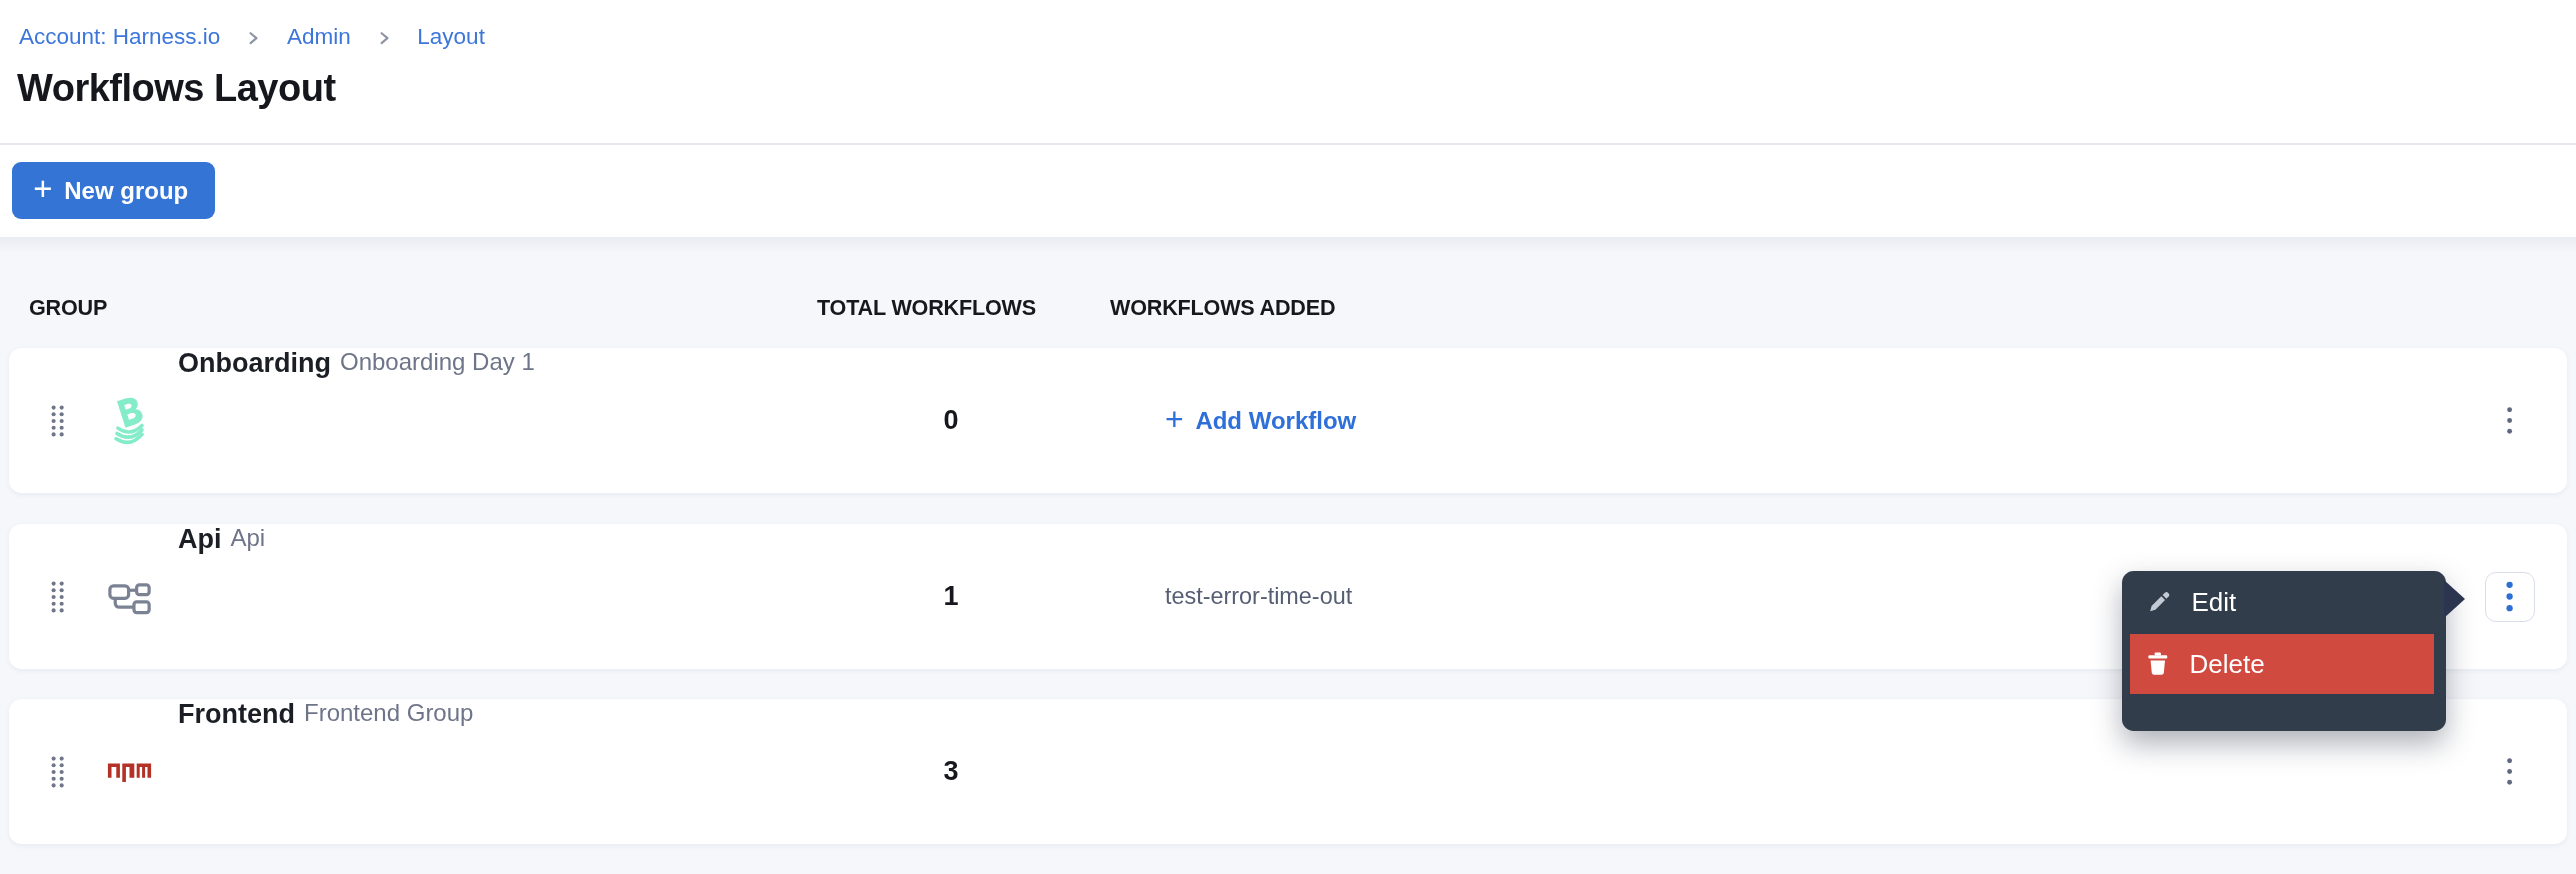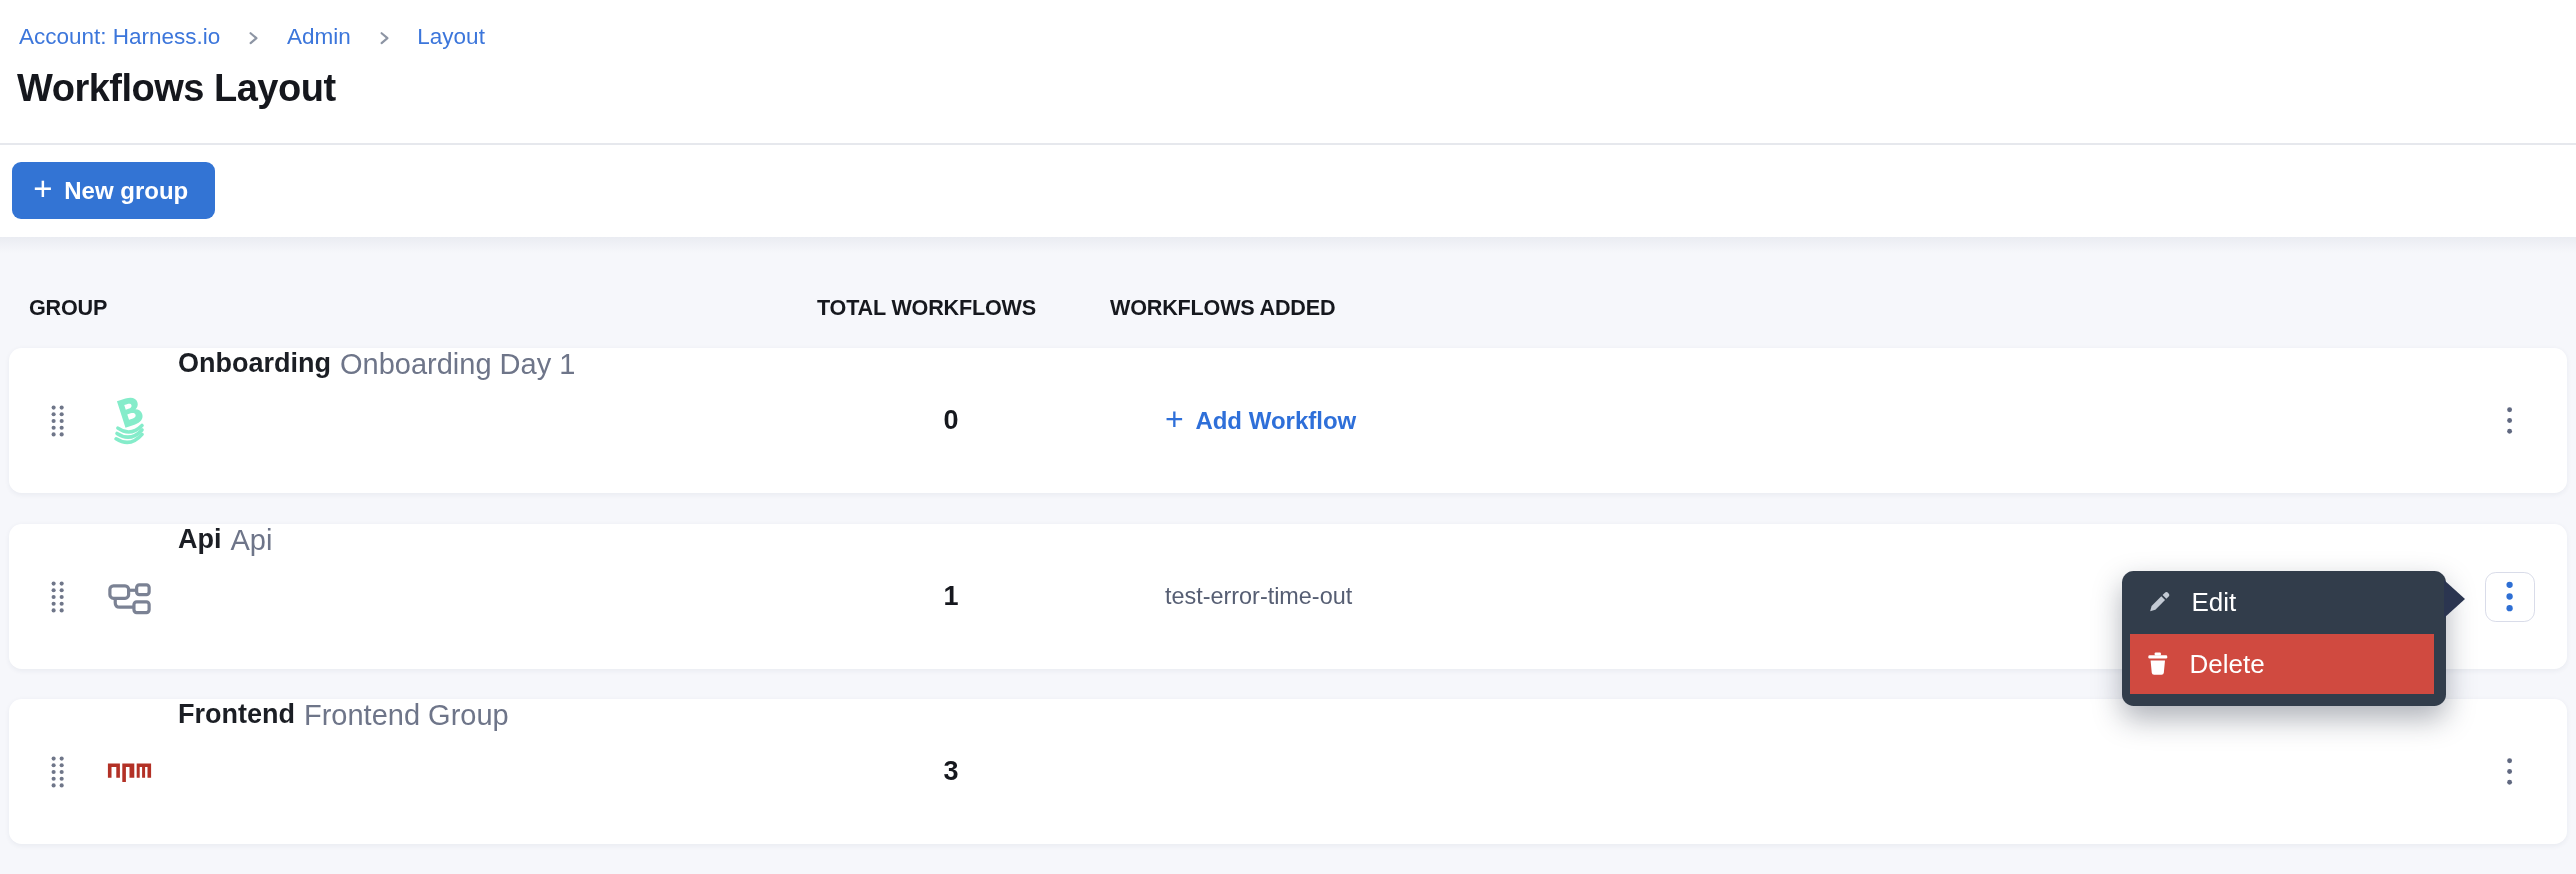--- a/index.html
+++ b/index.html
@@ -35,33 +35,33 @@
     box-shadow: 0 1.8px 5.4px rgba(40,50,80,0.06); }
   .row1 { top: 111px; }
   .row2 { top: 287px; }
   .row3 { top: 462px; }
 
   .cell { position: absolute; top: 0; bottom: 0; display: flex; align-items: center; }
   .cell-handle { left: 41px; cursor: grab; }
   .cell-icon { left: 92px; width: 56px; justify-content: center; }
   .cell-name { left: 169px; align-items: flex-start; justify-content: center; gap: 9px; }
   .row-title { font-size: 27px; font-weight: 700; color: #1b1e24; }
-  .row-sub { font-size: 29px; color: #6e7589; }
+  .row-sub { font-size: 24px; color: #6e7589; }
   .cell-total { left: 825px; width: 234px; justify-content: center; font-size: 27px; font-weight: 700; color: #16181e; }
   .cell-added { left: 1156px; font-size: 23.4px; color: #565e73; }
 
   .add-wf { display: flex; align-items: center; gap: 11.7px; color: #2e6fd9; font-weight: 700; font-size: 24px; text-decoration: none; cursor: pointer; }
   .add-wf .plus-glyph { font-size: 32px; font-weight: 400; line-height: 1; margin-top: -3.6px; }
 
   .kebab { position: absolute; right: 32px; top: 50%; transform: translateY(-50%); width: 50px; height: 50px;
     display: flex; align-items: center; justify-content: center; background: transparent; border: none; cursor: pointer; }
   .kebab-active { background: #fff; border: 1.8px solid #d9dce9; border-radius: 10.8px; }
 
   
-  .context-menu { position: absolute; left: 2122px; top: 571px; width: 324px; height: 135px;
+  .context-menu { position: absolute; left: 2122px; top: 571px; width: 324px; height: 160px;
     background: #323d4b; border-radius: 11.7px; box-shadow: 0 12.6px 29px rgba(25,35,55,0.35); z-index: 6; }
   .menu-arrow { position: absolute; left: 2444px; top: 580px; width: 0; height: 0;
     border-left: 21px solid #2b3550; border-top: 19px solid transparent; border-bottom: 19px solid transparent; z-index: 6; }
   .menu-item { display: flex; align-items: center; gap: 21px; color: #ffffff; font-size: 26px; cursor: pointer; }
   .menu-edit { position: absolute; left: 0; right: 0; top: 0; height: 63px; padding-left: 25px; border-radius: 11.7px 11.7px 0 0; }
   .menu-delete { position: absolute; left: 8px; right: 11.7px; top: 63px; height: 60px; background: #d04a40; border-radius: 0; padding-left: 17px; }
 </style>
 </head>
 <body>
 

